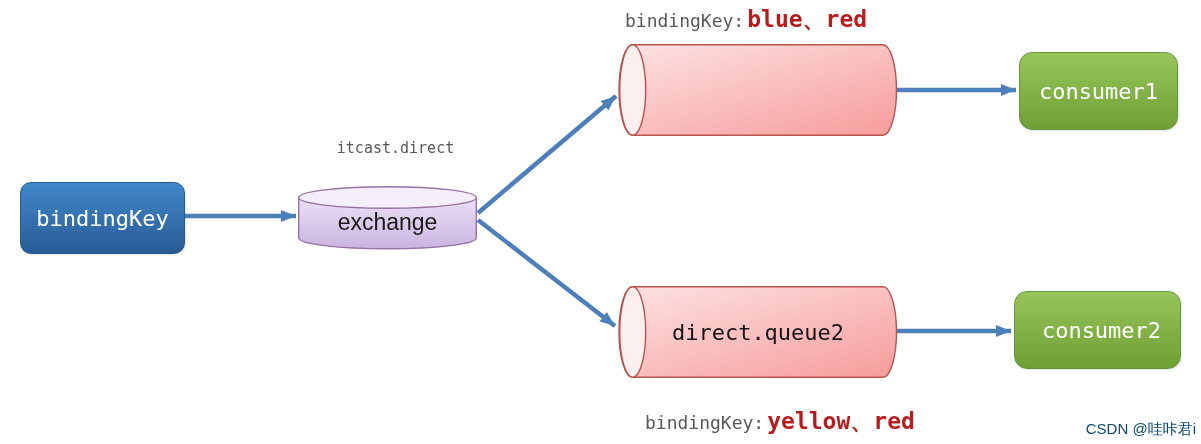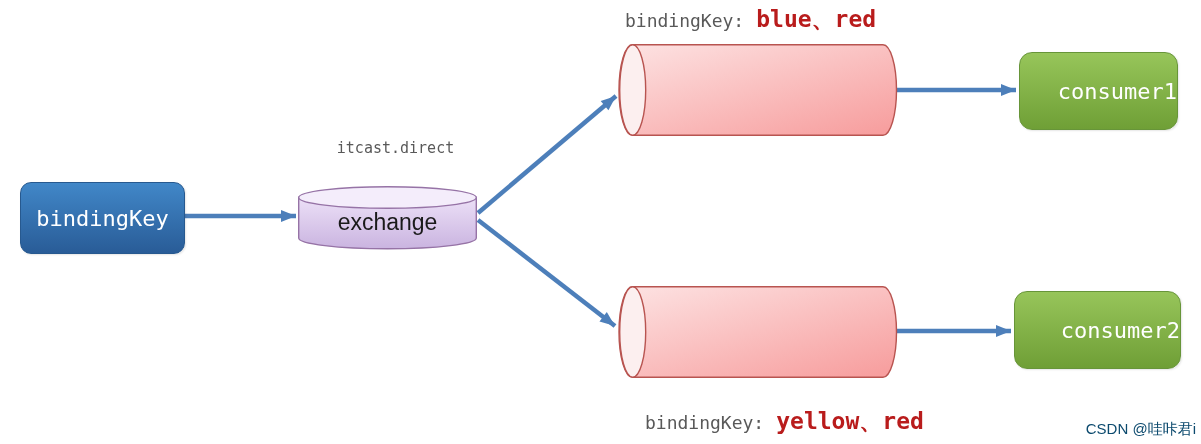--- a/index.html
+++ b/index.html
@@ -18,42 +18,41 @@
     background:linear-gradient(#4187c8 0%, #295c97 100%);
     border:1.5px solid #265curière;
     border:1.5px solid #27598f;
     box-shadow:1px 1px 2px rgba(0,0,0,.10);
   }
   .consumer {
     width:157px; height:76px; border-radius:13px;
     background:linear-gradient(#97c55a 0%, #6f9f36 100%);
     border:1.5px solid #679539;
     box-shadow:1px 1px 2px rgba(0,0,0,.10);
-    justify-content:flex-end;
   }
   .consumer1 { left:1019px; top:52px; }
   .consumer2 { left:1014px; top:291px;padding-left:8px; }
 
   .shape-label {
     position:absolute; display:flex; align-items:center; justify-content:center;
     color:#141414; font-size:22px; pointer-events:none;
   }
   .queue1-label { left:619px; top:44px;  width:278px; height:92px; }
   .queue2-label { left:619px; top:286px; width:278px; height:92px; }
   .exchange-label {
     left:298px; top:200px; width:179px; height:44px;
     font-family:"Liberation Sans", sans-serif; font-size:23px; color:#1a1a1a;
   }
   .exchange-title {
     position:absolute; left:306px; top:139px; width:179px; text-align:center;
     color:#595959; font-size:15px;
   }
 
   .binding {
-    position:absolute; display:flex; align-items:baseline; gap:12px; white-space:nowrap;
+    position:absolute; display:flex; align-items:baseline; gap:3px; white-space:nowrap;
   }
   .binding .prefix { color:#595959; font-size:18px; font-weight:500; }
   .binding .keys   { color:#b91c1c; font-size:23px; font-weight:700; }
   .binding-top    { left:625px; top:4px;  }
   .binding-bottom { left:645px; top:406px; }
 
   .watermark {
     position:absolute; right:5px; bottom:5px; color:#0c4a6e; font-size:15px;
     font-family:"Liberation Sans", sans-serif;
   }
@@ -112,20 +111,21 @@
 
   <div class="node consumer consumer2">
     <span>consumer2</span>
   </div>
 
   <div class="exchange-title">itcast.direct</div>
 
   <div class="shape-label exchange-label">exchange</div>
 
 
+  <div class="shape-label queue2-label">direct.queue2</div>
 
   <div class="binding binding-top">
     <span class="prefix">bindingKey:</span>
     <span class="keys">blue、red</span>
   </div>
 
   <div class="binding binding-bottom">
     <span class="prefix">bindingKey:</span>
     <span class="keys">yellow、red</span>
   </div>

